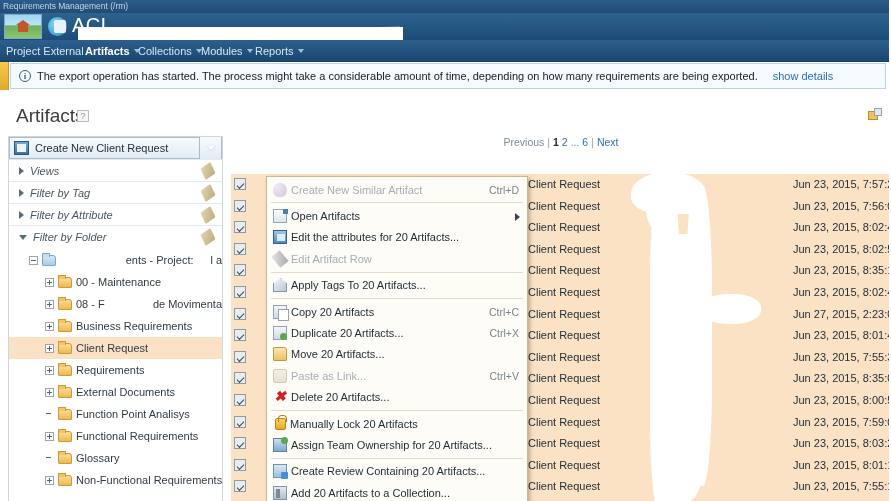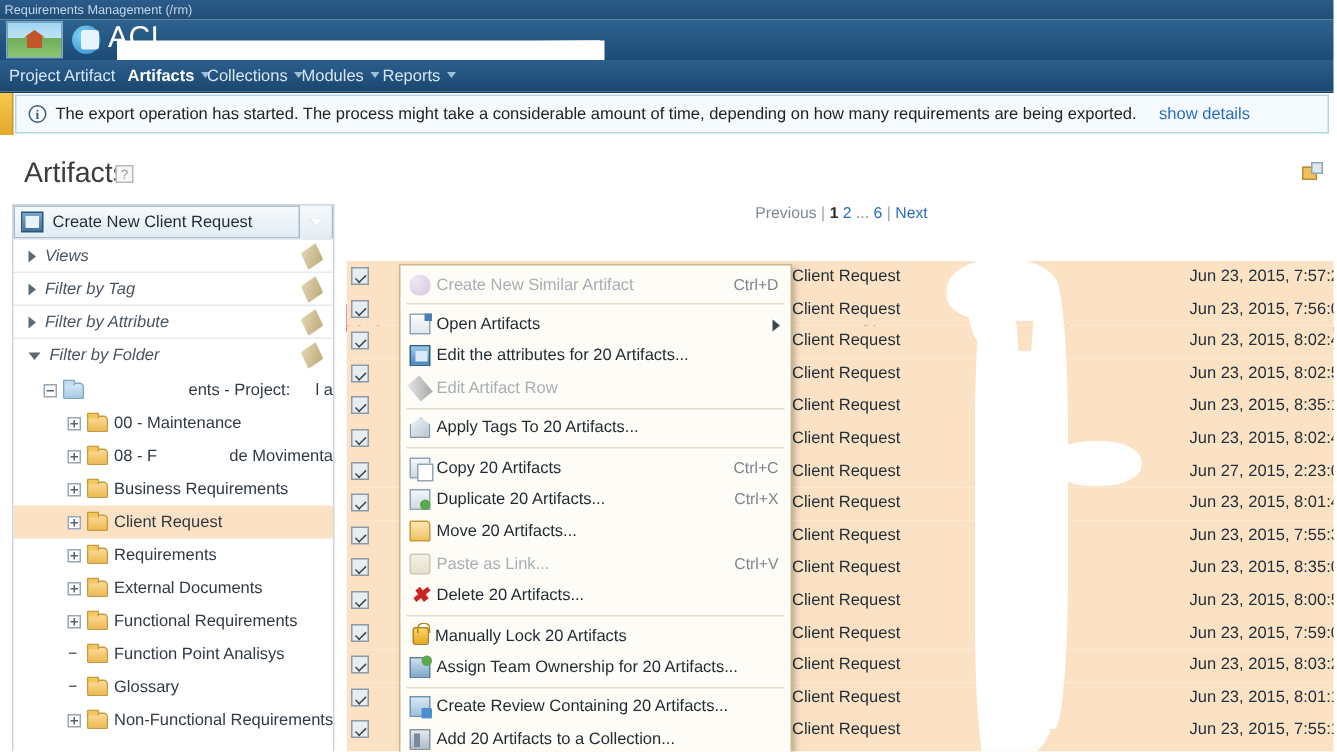--- a/index.html
+++ b/index.html
@@ -321,21 +321,21 @@
         <div class="c1"></div>
         <div class="c2"></div>
       </div>
     <div class="bannertitle">ACI</div>
     <div class="redaction r1"></div>
     <div class="redaction r2"></div>
   </div>
 
   <div class="navbar">
     <div class="navitem" style="left:6px">
-      <span>Project Artifact</span>
+      <span>Project External</span>
     </div>
     <div class="navitem active" style="left:85px">
       <span>Artifacts</span><i class="caret"></i>
     </div>
     <div class="navitem" style="left:138px">
       <span>Collections</span><i class="caret"></i>
     </div>
     <div class="navitem" style="left:201px">
       <span>Modules</span><i class="caret"></i>
     </div>
@@ -425,28 +425,28 @@
         <i class="expander plus"></i>
         <i class="folder"></i>
         <span>Requirements</span>
       </div>
       <div class="trow" style="padding-left:36px">
         <i class="expander plus"></i>
         <i class="folder"></i>
         <span>External Documents</span>
       </div>
       <div class="trow" style="padding-left:36px">
+        <i class="expander none"></i>
+        <i class="folder"></i>
+        <span>Function Point Analisys</span>
+      </div>
+      <div class="trow" style="padding-left:36px">
         <i class="expander plus"></i>
         <i class="folder"></i>
         <span>Functional Requirements</span>
-      </div>
-      <div class="trow" style="padding-left:36px">
-        <i class="expander none"></i>
-        <i class="folder"></i>
-        <span>Function Point Analisys</span>
       </div>
       <div class="trow" style="padding-left:36px">
         <i class="expander none"></i>
         <i class="folder"></i>
         <span>Glossary</span>
       </div>
       <div class="trow" style="padding-left:36px">
         <i class="expander plus"></i>
         <i class="folder"></i>
         <span>Non-Functional Requirements</span>

